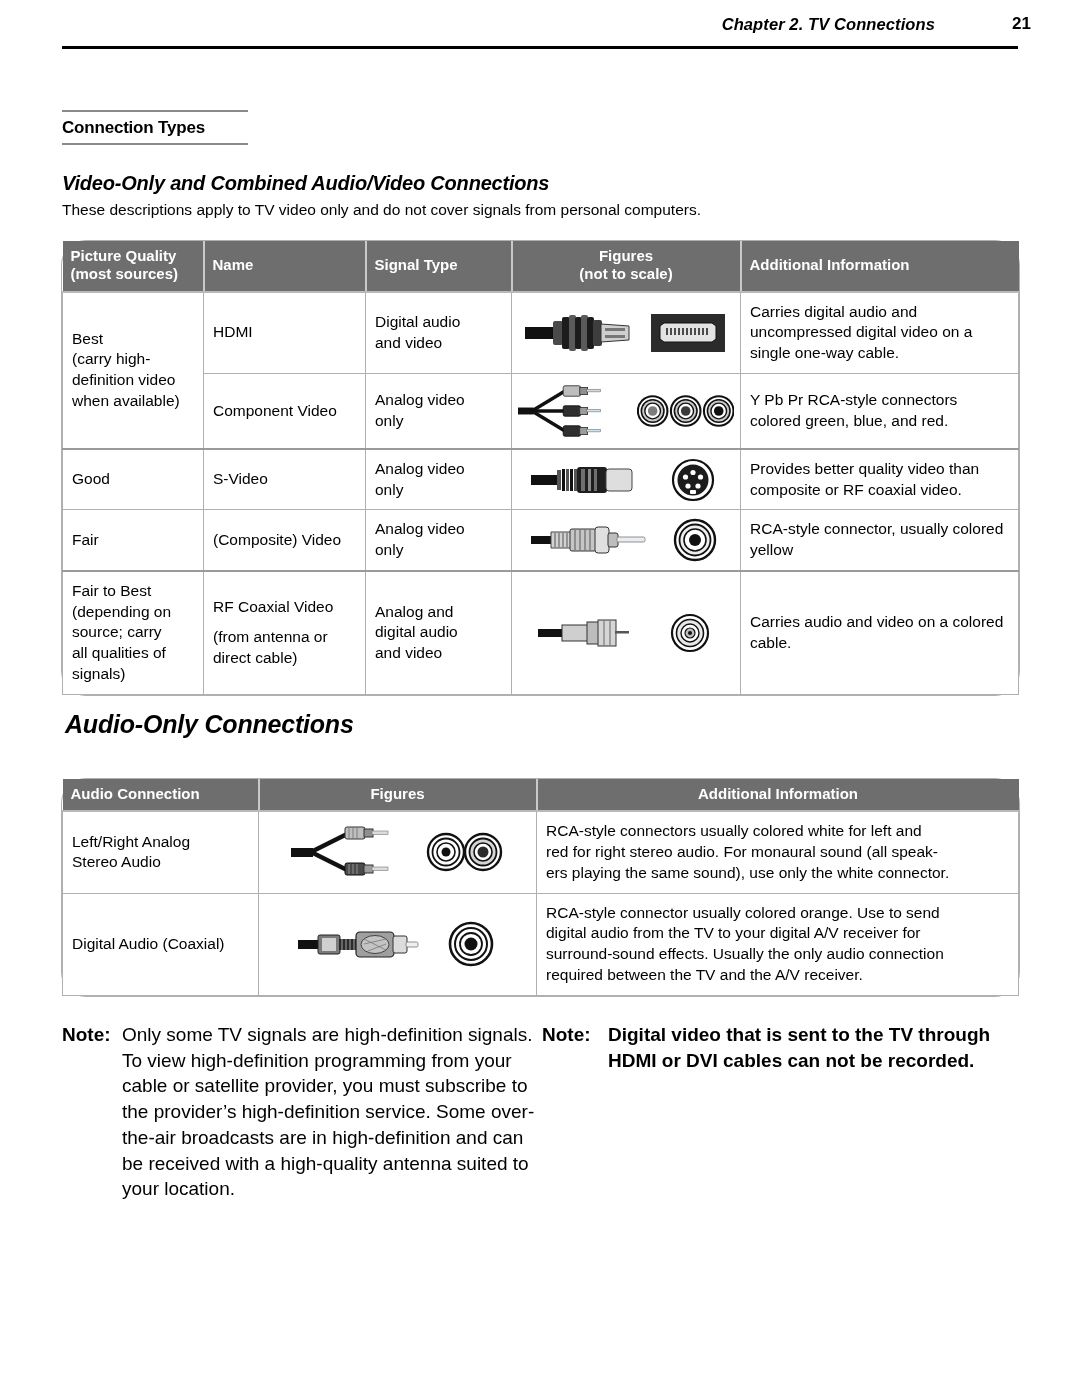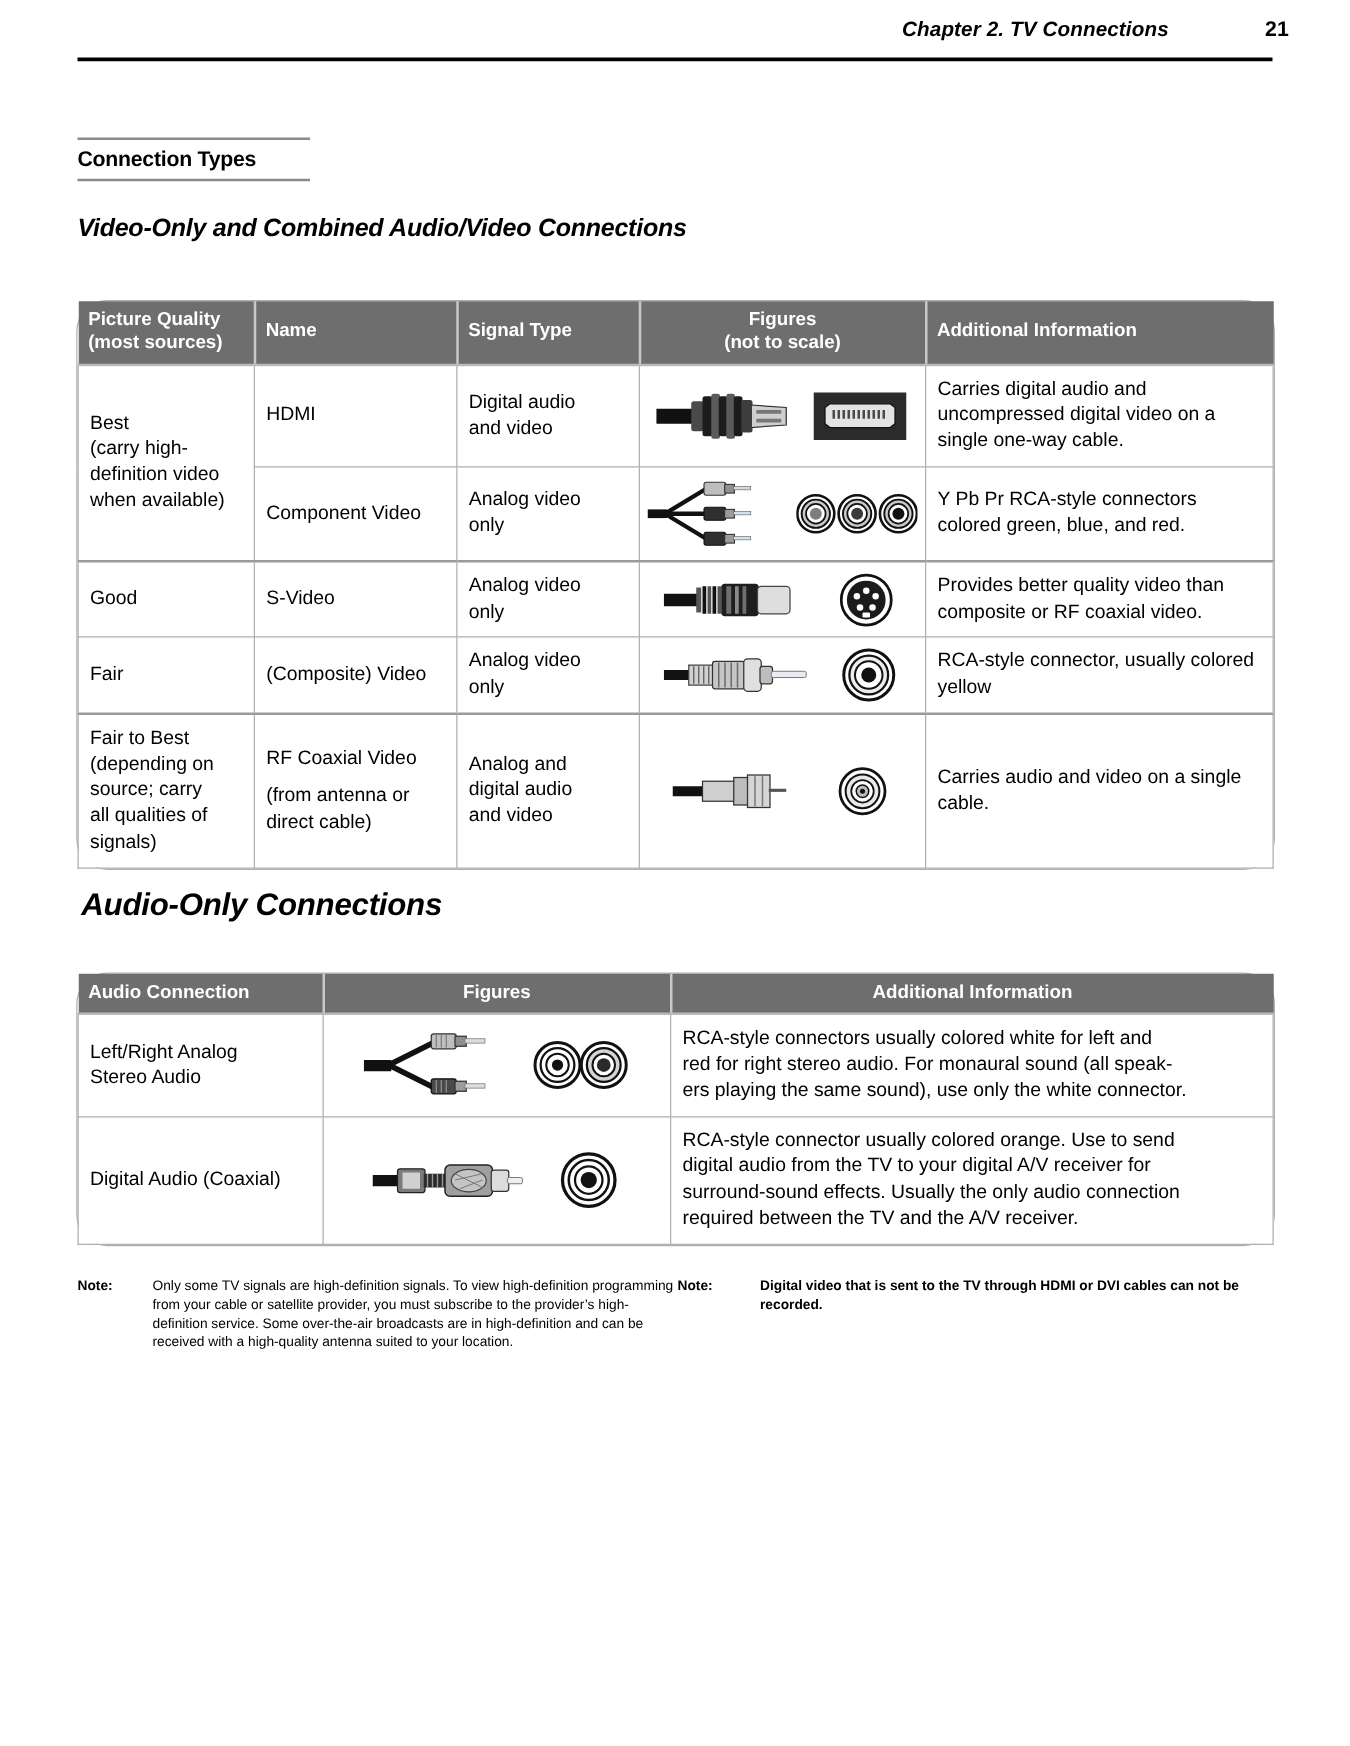--- a/index.html
+++ b/index.html
@@ -62,21 +62,21 @@
 
   .sub{display:block;}
   .gap{display:block;height:9px;}
 
   
   .figbox{display:flex;align-items:center;justify-content:center;gap:16px;height:100%;}
   .figbox svg{display:block;}
 
   
   .notes{position:absolute;left:62px;top:1022px;width:956px;display:flex;}
-  .note{display:flex;font-size:11px;line-height:1.355;}
+  .note{display:flex;font-size:19px;line-height:1.355;}
   .note .lbl{font-weight:bold;width:60px;flex:0 0 60px;}
   .note.left{width:480px;}
   .note.right{width:470px;font-weight:bold;}
   .note.right .lbl{width:66px;flex:0 0 66px;}
   .note .body{flex:1;}
 </style>
 </head>
 <body>
 
 <div class="page">
@@ -87,20 +87,21 @@
   </div>
   <div class="headrule"></div>
 
   <div class="h1wrap">
     <div class="h1rule"></div>
     <div class="h1">Connection Types</div>
     <div class="h1rule"></div>
   </div>
 
   <div class="h2">Video-Only and Combined Audio/Video Connections</div>
+  <div class="intro">These descriptions apply to TV video only and do not cover signals from personal computers.</div>
 
   <table class="tbl outer" id="video-table">
     <colgroup>
       <col style="width:141px">
         <col style="width:162px">
         <col style="width:146px">
         <col style="width:229px">
         <col style="width:278px">
     </colgroup>
     <thead>
@@ -336,21 +337,21 @@
             </svg>
             <svg width="48" height="44" viewBox="0 0 48 44">
               <circle cx="24" cy="22" r="18" fill="#fff" stroke="#111" stroke-width="2.2"></circle>
               <circle cx="24" cy="22" r="13.5" fill="#e8e8e8" stroke="#111" stroke-width="1.6"></circle>
               <circle cx="24" cy="22" r="9" fill="#fff" stroke="#111" stroke-width="1.4"></circle>
               <circle cx="24" cy="22" r="5" fill="#bdbdbd" stroke="#111" stroke-width="1.2"></circle>
               <circle cx="24" cy="22" r="2" fill="#111"></circle>
             </svg>
           </div>
         </td>
-        <td>Carries audio and video on a single cable.</td>
+        <td>Carries audio and video on a colored cable.</td>
       </tr>
     </tbody>
   </table>
 
   <div class="h2b">Audio-Only Connections</div>
 
   <table class="tbl outer" id="audio-table">
     <colgroup>
         <col style="width:196px">
         <col style="width:278px">

